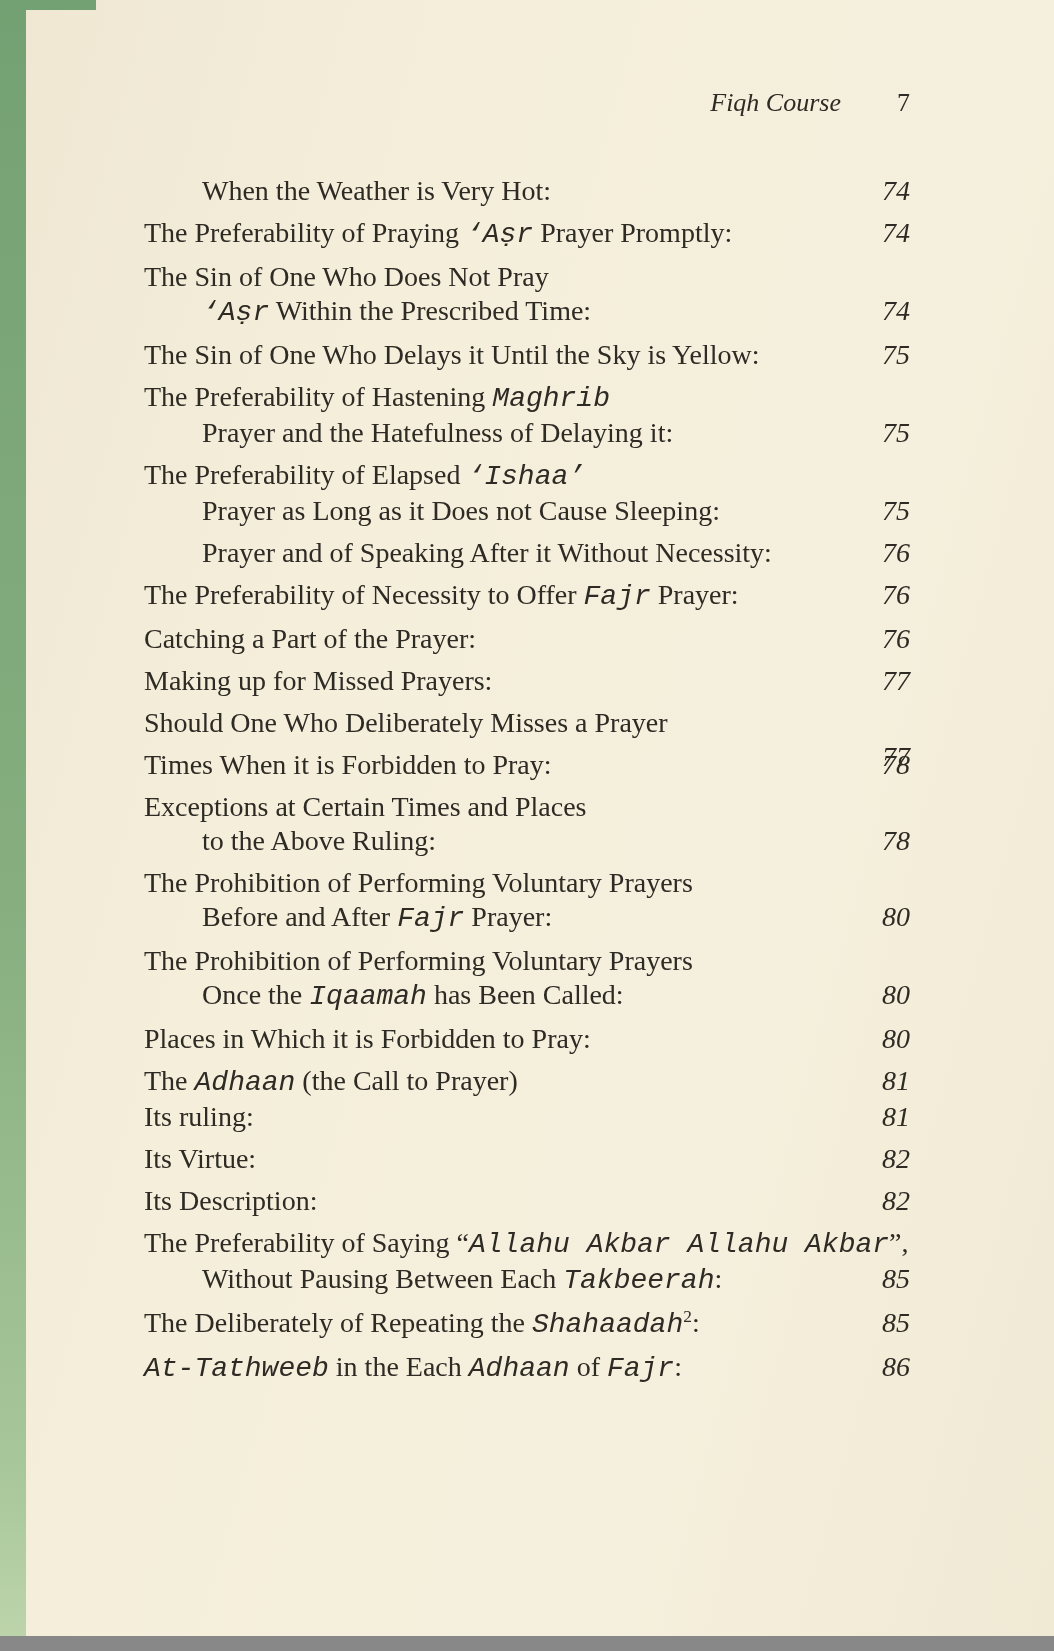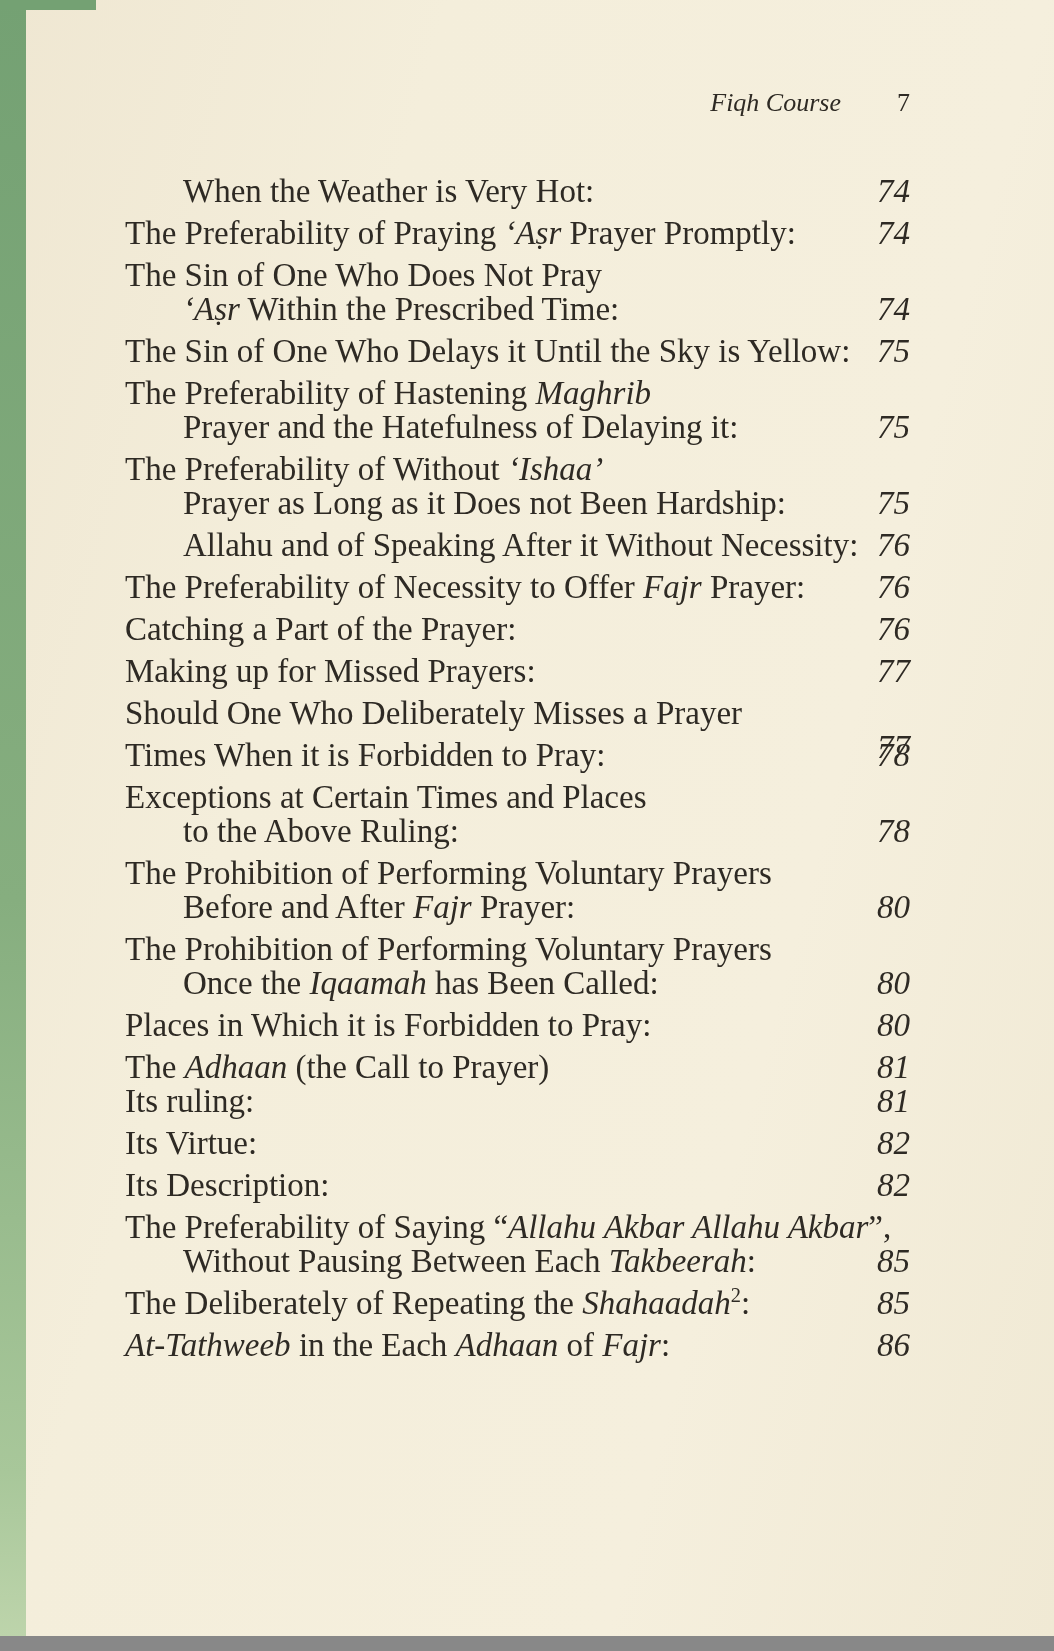--- a/index.html
+++ b/index.html
@@ -30,30 +30,30 @@
   .header {
     display: flex;
     justify-content: flex-end;
     align-items: baseline;
     gap: 56px;
     font-size: 26px;
     line-height: 30px;
     margin-bottom: 56px;
   }
   .header-title { font-style: italic; }
-  .toc { font-size: 33px; }
+  .toc { font-size: 28px; margin-left: 19px; }
   .entry { position: relative; margin-bottom: 8px; }
   .entry.tight { margin-bottom: 0; }
   .line {
     position: relative;
     line-height: 34px;
     white-space: nowrap;
   }
   .line.indent-1 { padding-left: 58px; }
-  .italic { font-style: italic; }
+  .italic { font-style: italic; font-family: Liberation Mono, monospace; }
   sup { font-size: 0.62em; line-height: 0; vertical-align: super; }
   .pagenum {
     position: absolute;
     right: 0; top: 0;
     line-height: 34px;
     font-style: italic;
   }
 </style>
 </head>
 <body>
@@ -78,25 +78,25 @@
           <div class="line indent-1"><span class="italic">‘Aṣr</span><span> Within the Prescribed Time:</span><span class="pagenum">74</span></div>
         </div>
         <div class="entry">
           <div class="line indent-0"><span>The Sin of One Who Delays it Until the Sky is Yellow:</span><span class="pagenum">75</span></div>
         </div>
         <div class="entry">
           <div class="line indent-0"><span>The Preferability of Hastening </span><span class="italic">Maghrib</span></div>
           <div class="line indent-1"><span>Prayer and the Hatefulness of Delaying it:</span><span class="pagenum">75</span></div>
         </div>
         <div class="entry">
-          <div class="line indent-0"><span>The Preferability of Without </span><span class="italic">‘Ishaa’</span></div>
-          <div class="line indent-1"><span>Prayer as Long as it Does not Been Hardship:</span><span class="pagenum">75</span></div>
+          <div class="line indent-0"><span>The Preferability of Elapsed </span><span class="italic">‘Ishaa’</span></div>
+          <div class="line indent-1"><span>Prayer as Long as it Does not Cause Sleeping:</span><span class="pagenum">75</span></div>
         </div>
         <div class="entry">
-          <div class="line indent-1"><span>Allahu and of Speaking After it Without Necessity:</span><span class="pagenum">76</span></div>
+          <div class="line indent-1"><span>Prayer and of Speaking After it Without Necessity:</span><span class="pagenum">76</span></div>
         </div>
         <div class="entry">
           <div class="line indent-0"><span>The Preferability of Necessity to Offer </span><span class="italic">Fajr</span><span> Prayer:</span><span class="pagenum">76</span></div>
         </div>
         <div class="entry">
           <div class="line indent-0"><span>Catching a Part of the Prayer:</span><span class="pagenum">76</span></div>
         </div>
         <div class="entry">
           <div class="line indent-0"><span>Making up for Missed Prayers:</span><span class="pagenum">77</span></div>
         </div>

